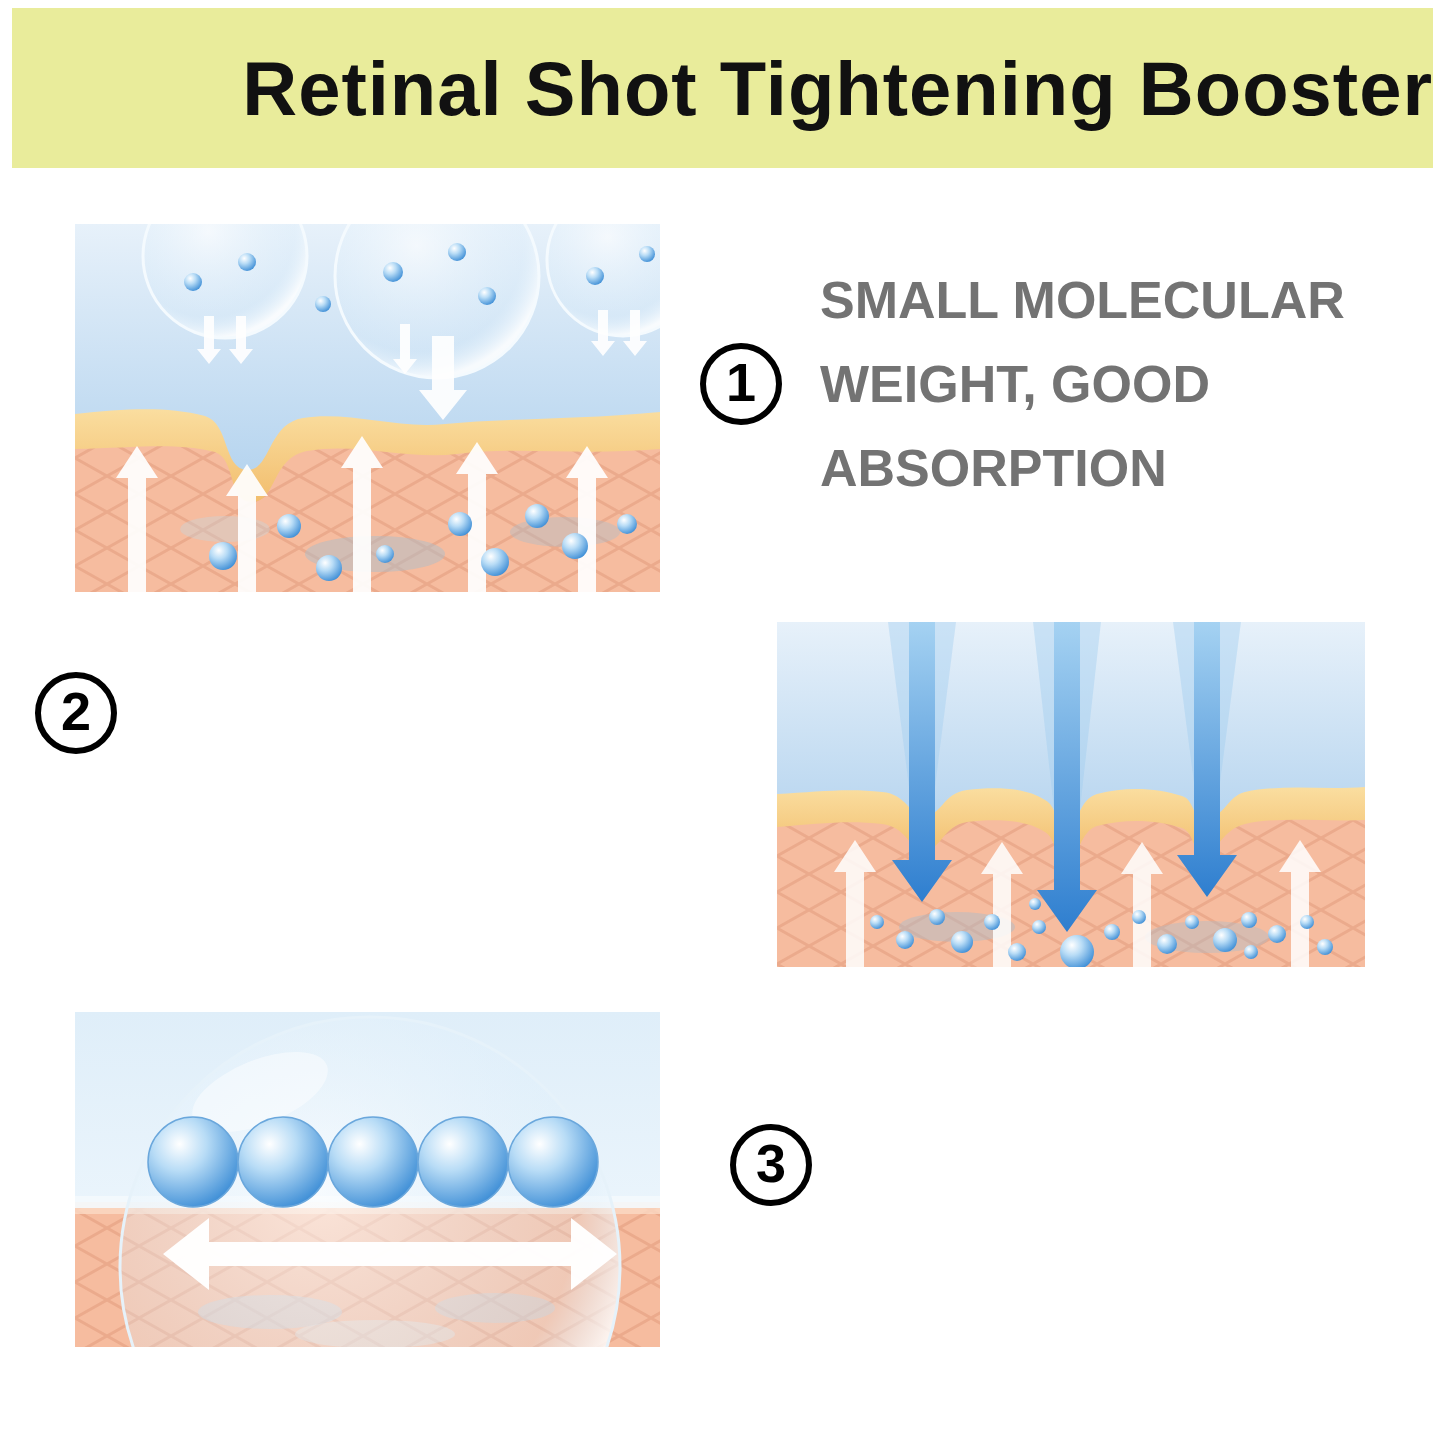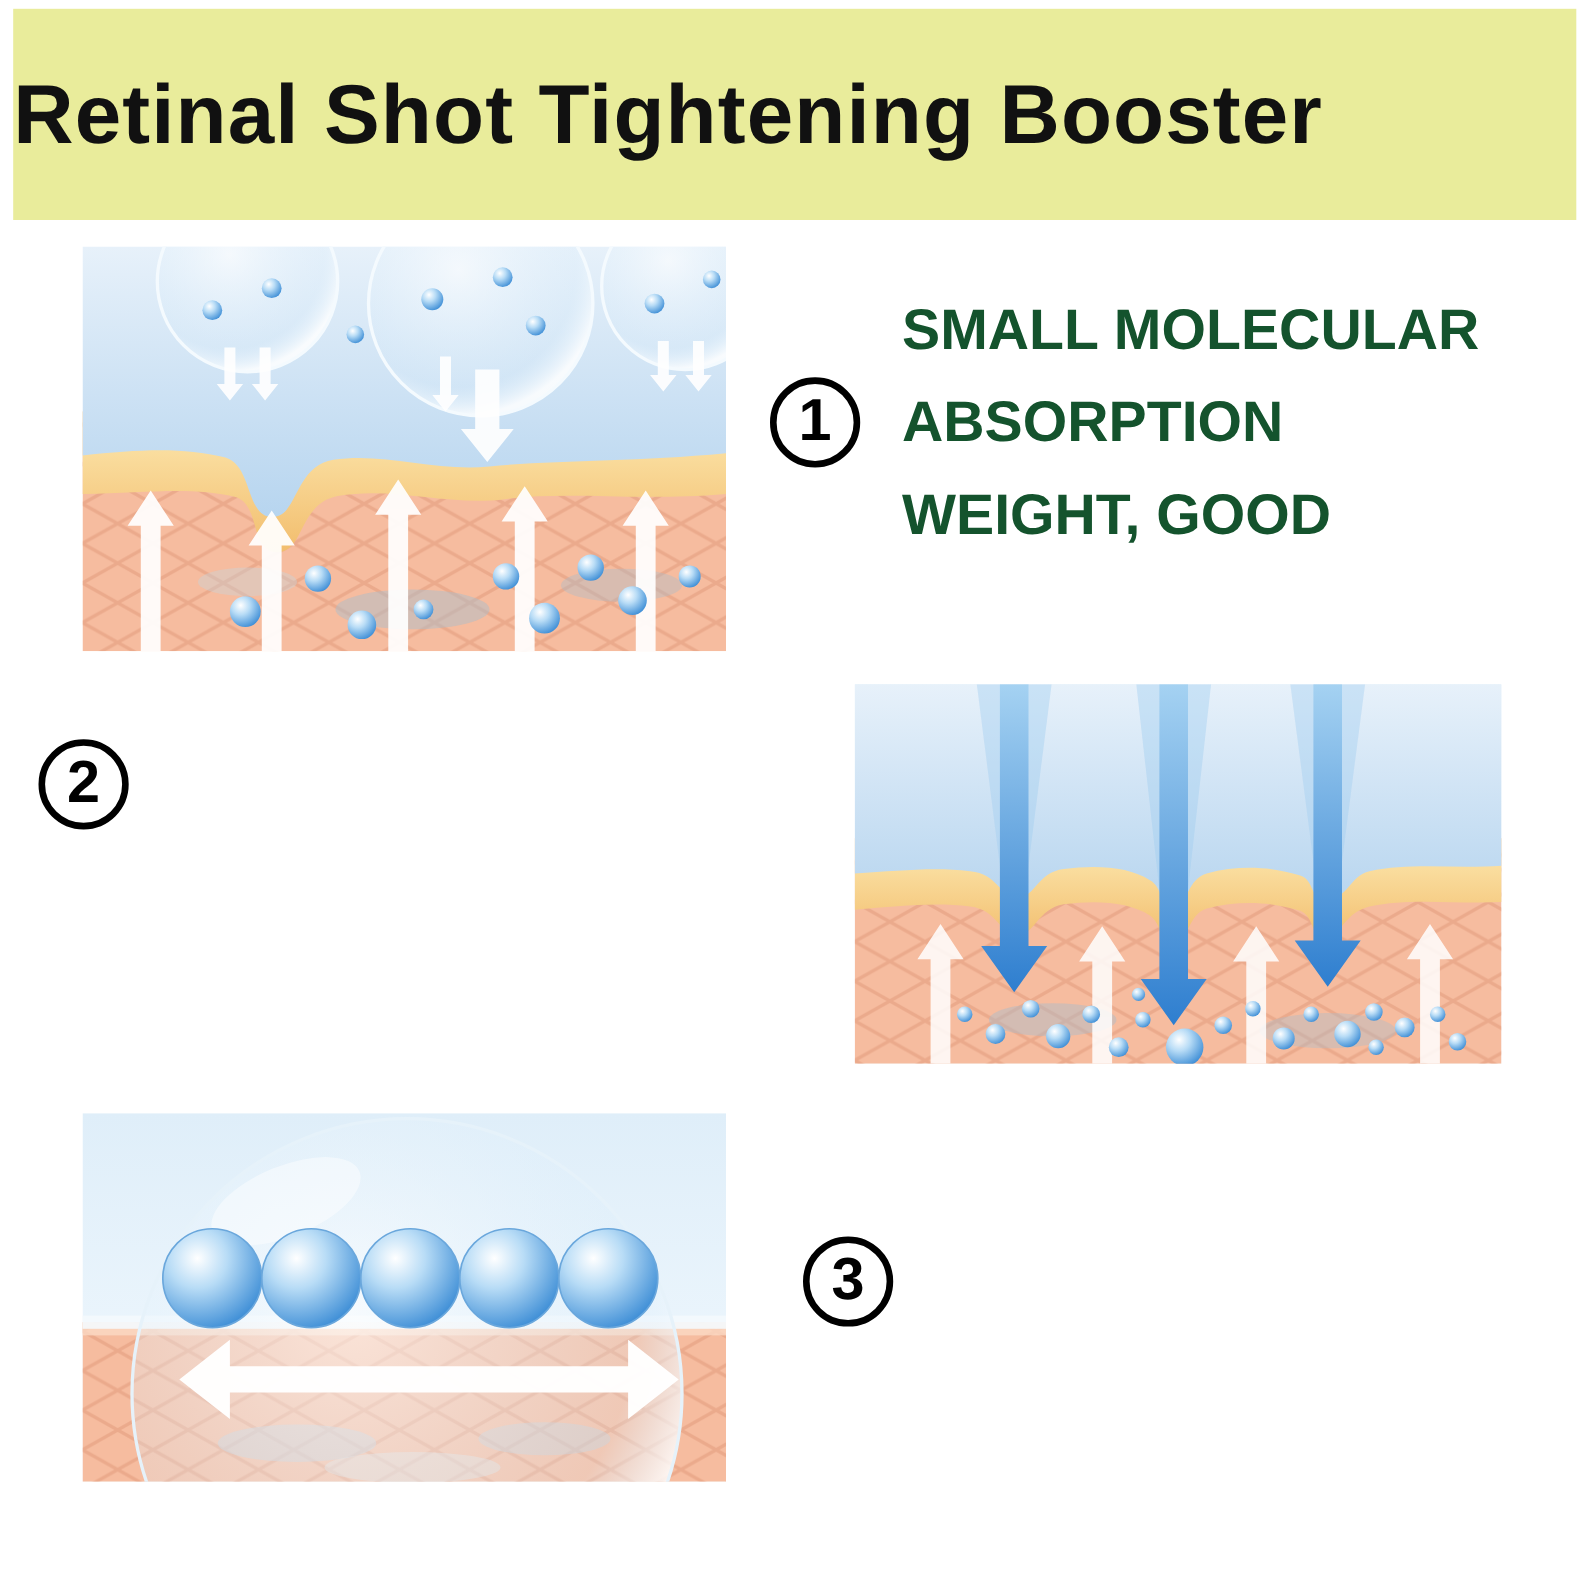--- a/index.html
+++ b/index.html
@@ -7,23 +7,23 @@
     position: relative;
     width: 1445px;
     height: 1445px;
     background: #ffffff;
     font-family: "Liberation Sans", sans-serif;
     overflow: hidden;
   }
   .banner {
     position: absolute;
     left: 12px; top: 8px;
-    width: 1421px; height: 192px;
+    width: 1421px; height: 160px;
     background: var(--banner-bg, #e9ec9b);
-    display: flex; align-items: center; justify-content: flex-start;
+    display: flex; align-items: center; justify-content: flex-end;
   }
   .banner h1 {
     margin: 0;
     font-size: 76px;
     font-weight: 700;
     color: var(--text-color, #111111);
     letter-spacing: 1px;
     white-space: nowrap;
   }
   .panel { position: absolute; }
@@ -44,21 +44,21 @@
     border: 6px solid #000;
     border-radius: 50%;
     display: flex; align-items: center; justify-content: center;
     font-size: 54px; font-weight: 700; color: #000;
     padding-bottom: 4px;
   }
   .lines .line {
     font-size: 52px;
     font-weight: 700;
     line-height: 84px;
-    color: #14532d;
+    color: #737373;
     white-space: nowrap;
   }
   .defs-holder { position: absolute; width: 0; height: 0; overflow: hidden; }
 </style>
 </head>
 <body>
 
 <div class="page">
 
   <svg class="defs-holder" aria-hidden="true">
@@ -149,22 +149,22 @@
         <circle cx="500" cy="322" r="13" fill="url(#sph)"></circle>
         <circle cx="552" cy="300" r="10" fill="url(#sph)"></circle>
       </g>
     </svg>
   </div>
 
   <div class="point point1">
     <span class="circled">1</span>
     <div class="lines">
       <div class="line">SMALL MOLECULAR</div>
+      <div class="line">WEIGHT, GOOD</div>
       <div class="line">ABSORPTION</div>
-      <div class="line">WEIGHT, GOOD</div>
     </div>
   </div>
 
   <div class="point point2">
     <span class="circled">2</span>
     <div class="lines">
     </div>
   </div>
 
   <div class="panel panel2">

